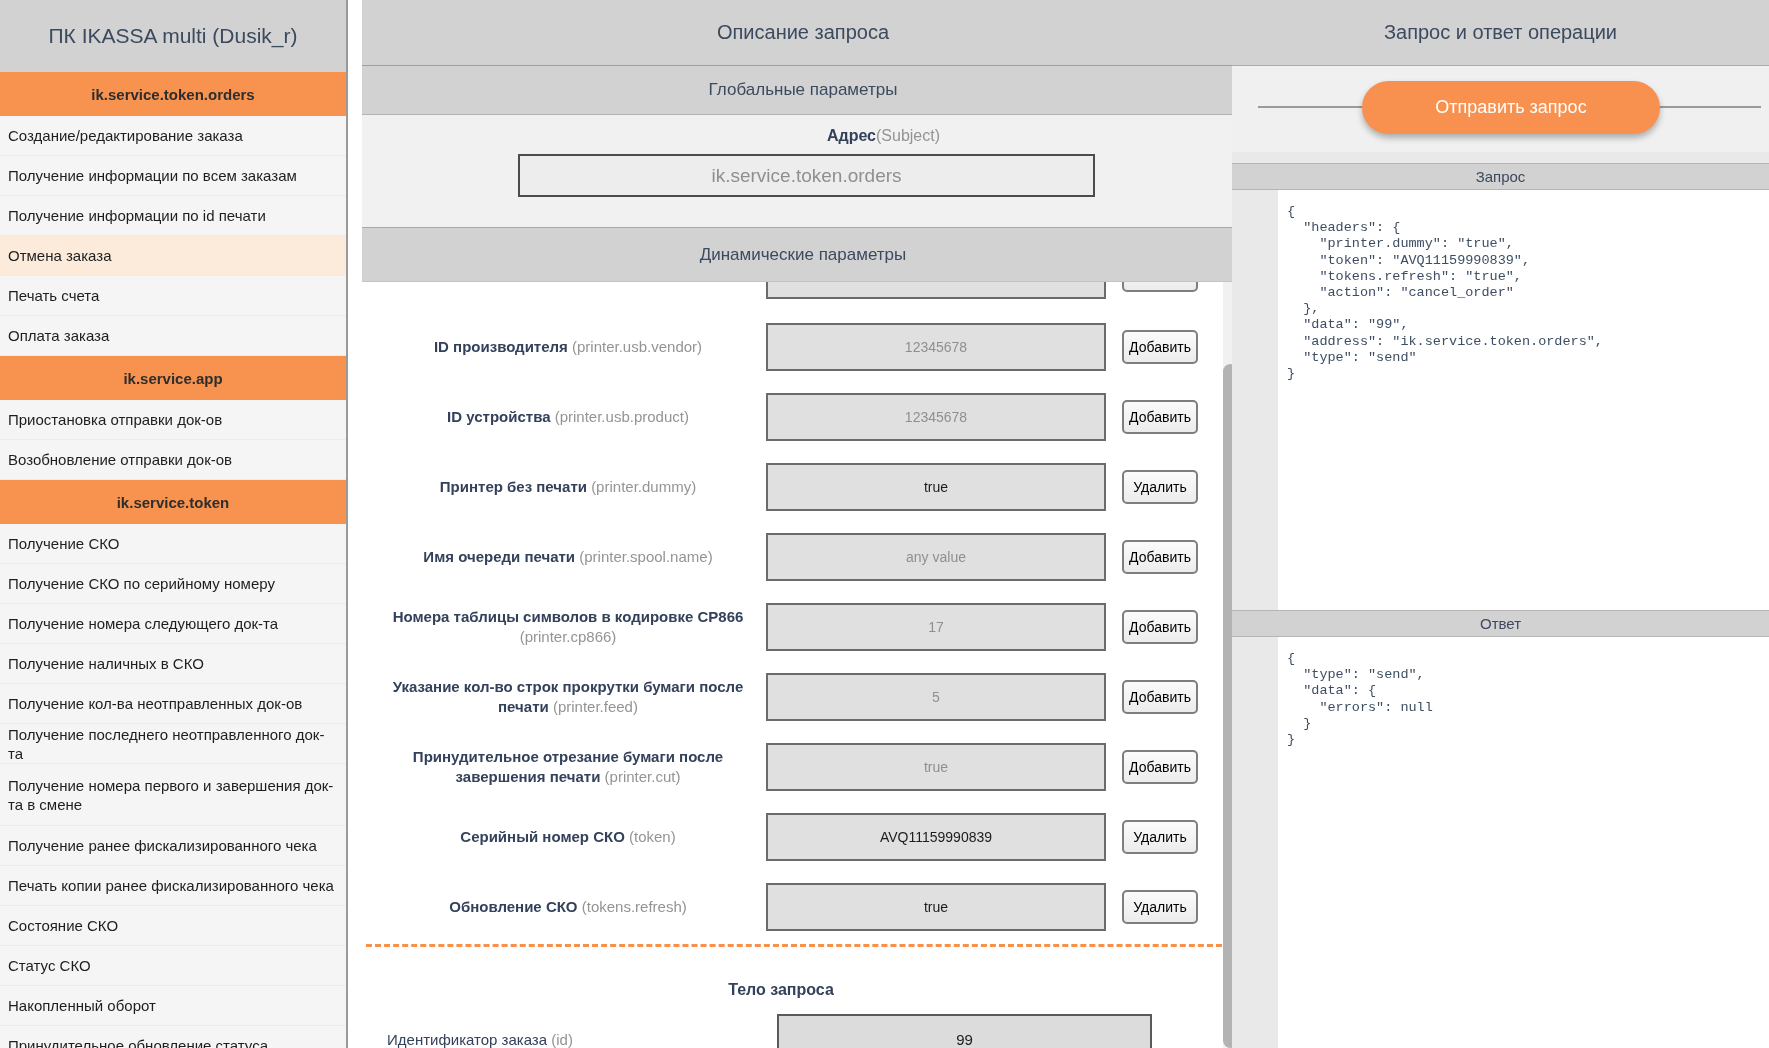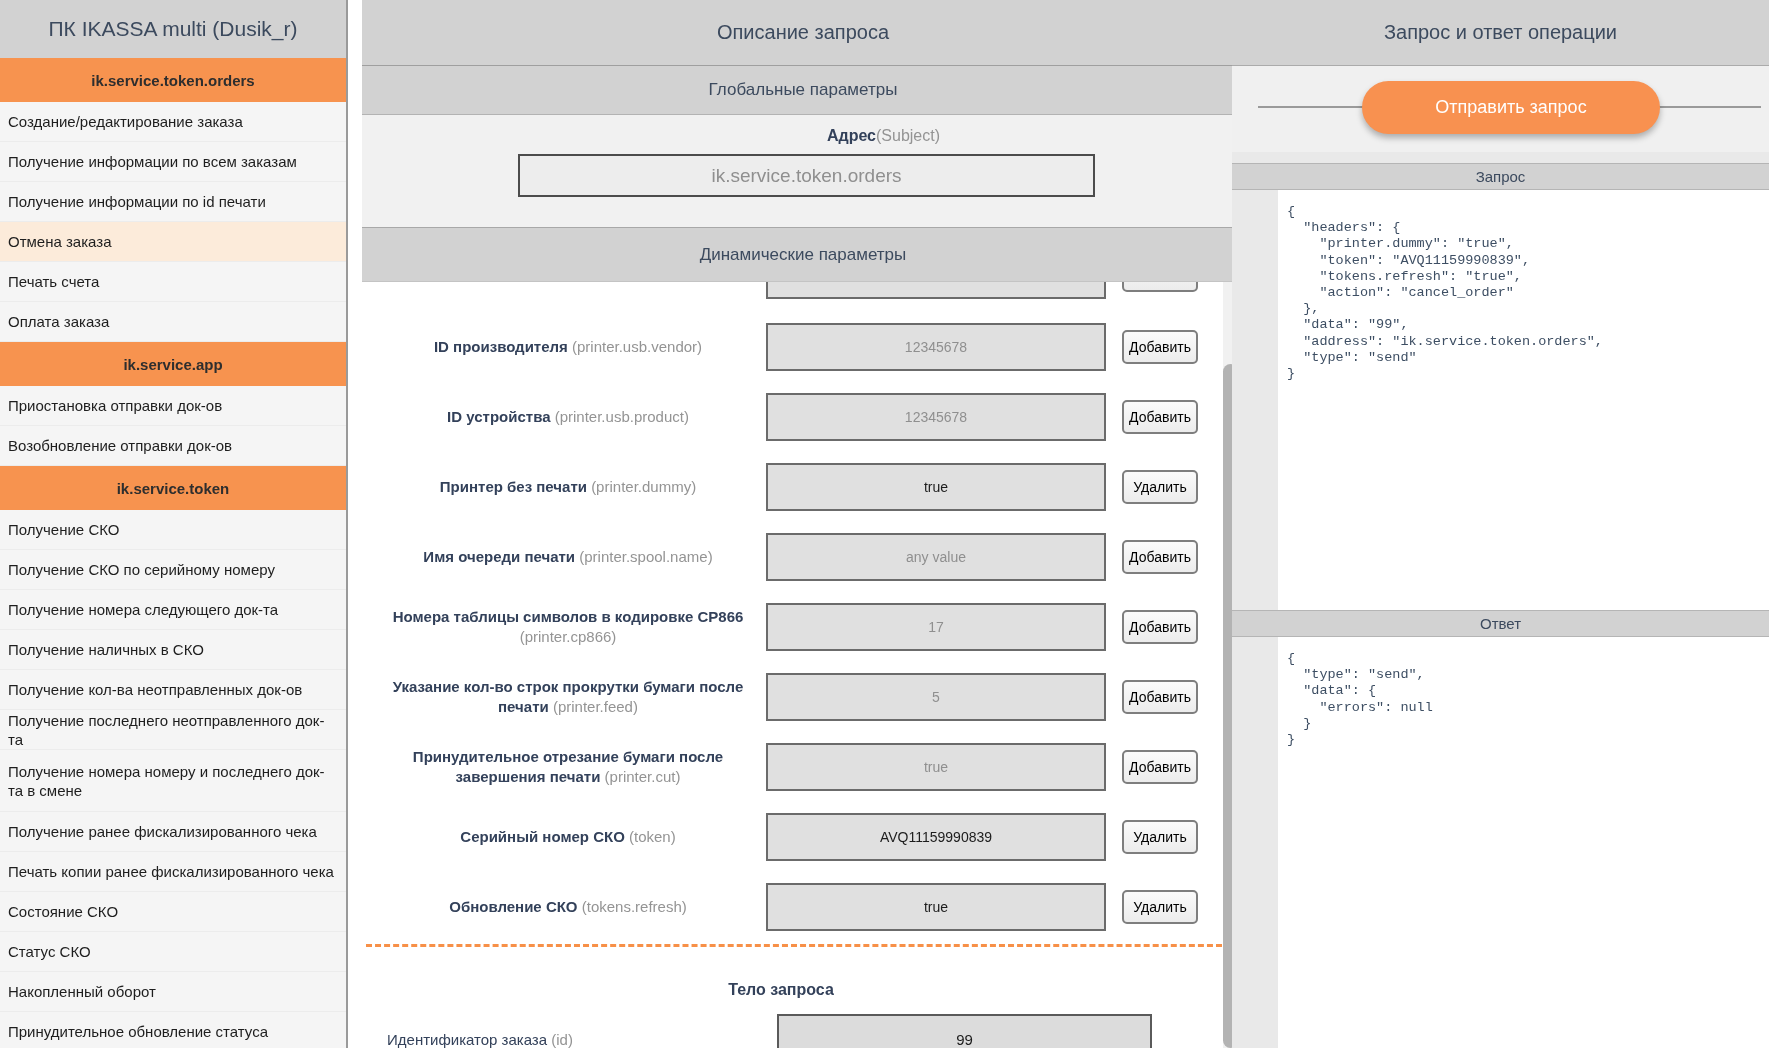--- a/index.html
+++ b/index.html
@@ -3,21 +3,21 @@
 <meta charset="utf-8">
 <style>
   * { margin:0; padding:0; box-sizing:border-box; }
   html,body { width:1769px; height:1048px; overflow:hidden; background:#fff;
               font-family:"Liberation Sans", sans-serif; }
   .stage { position:relative; width:1769px; height:1048px; overflow:hidden; }
 
   
   .sidebar { position:absolute; left:0; top:0; width:348px; height:1048px;
              background:#f5f5f5; overflow:hidden; border-right:2px solid #9a9a9a; }
-  .sb-header { height:58px; background:#d2d2d2; display:flex; align-items:center;
+  .sb-header { height:72px; background:#d2d2d2; display:flex; align-items:center;
                justify-content:center; font-size:21px; color:#3c4a5e; }
   .sb-section { height:44px; background:#f7934f; display:flex; align-items:center;
                 justify-content:center; font-weight:bold; font-size:15px; color:#2e2e2e; }
   .sb-item { min-height:40px; display:flex; align-items:center; padding:0 8px;
              font-size:15px; color:#1e1e1e; background:#f5f5f5;
              border-bottom:1px solid #ececec; cursor:pointer; line-height:19px; }
   .sb-item.two-line { min-height:62px; }
   .sb-item.selected { background:#fcebda; }
 
   
@@ -115,21 +115,21 @@
         <div class="sb-section">ik.service.app</div>
         <div class="sb-item">Приостановка отправки док-ов</div>
         <div class="sb-item">Возобновление отправки док-ов</div>
         <div class="sb-section">ik.service.token</div>
         <div class="sb-item">Получение СКО</div>
         <div class="sb-item">Получение СКО по серийному номеру</div>
         <div class="sb-item">Получение номера следующего док-та</div>
         <div class="sb-item">Получение наличных в СКО</div>
         <div class="sb-item">Получение кол-ва неотправленных док-ов</div>
         <div class="sb-item">Получение последнего неотправленного док-та</div>
-        <div class="sb-item two-line">Получение номера номеру и последнего док-та в смене</div>
+        <div class="sb-item two-line">Получение номера первого и завершения док-та в смене</div>
         <div class="sb-item">Получение ранее фискализированного чека</div>
         <div class="sb-item">Печать копии ранее фискализированного чека</div>
         <div class="sb-item">Состояние СКО</div>
         <div class="sb-item">Статус СКО</div>
         <div class="sb-item">Накопленный оборот</div>
         <div class="sb-item">Принудительное обновление статуса</div>
       </div>
   </aside>
 
   <main class="middle">

